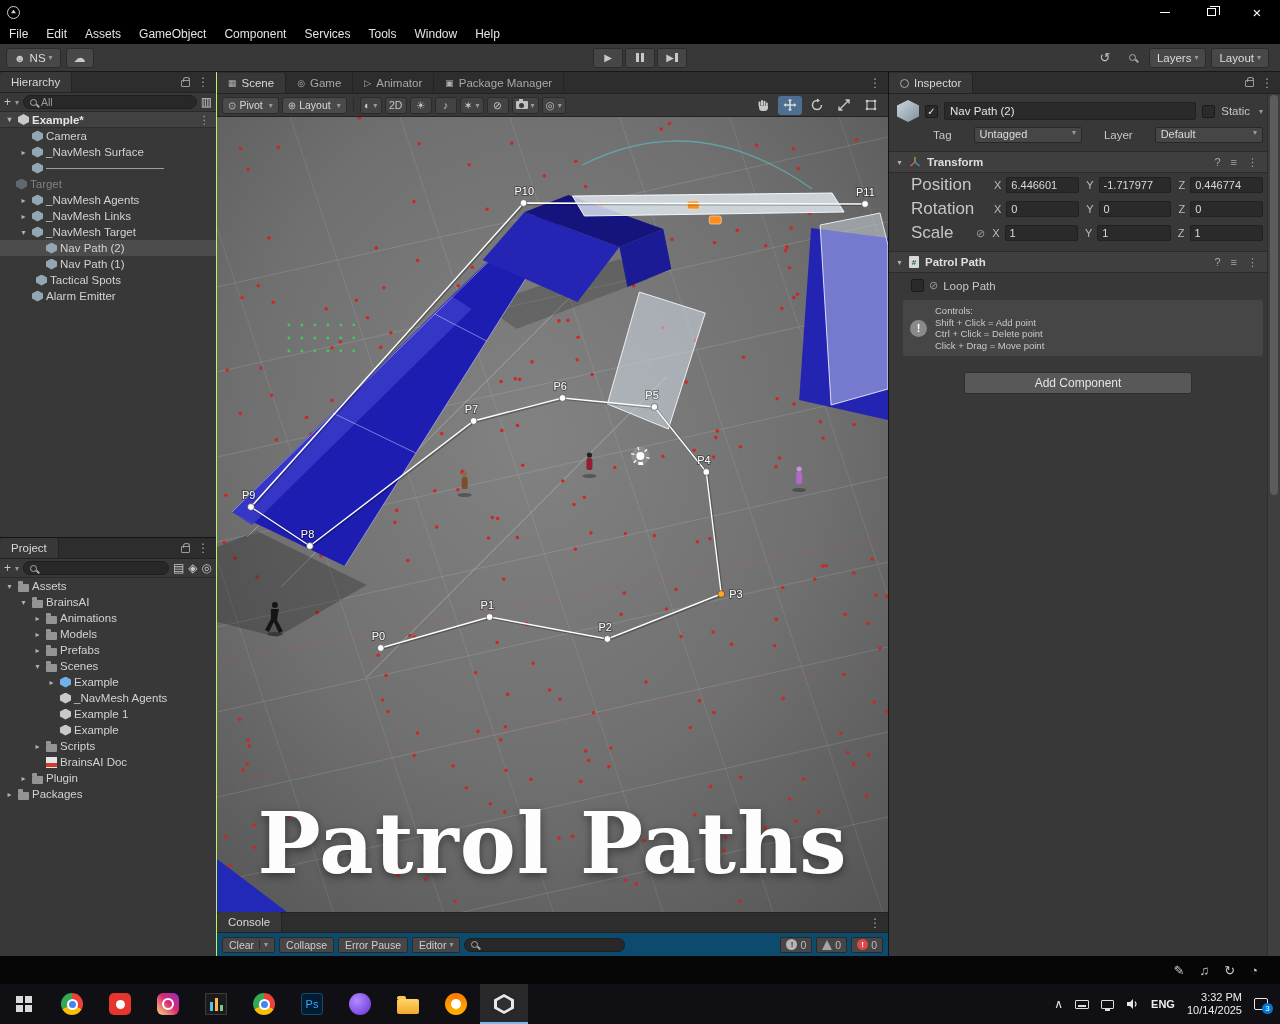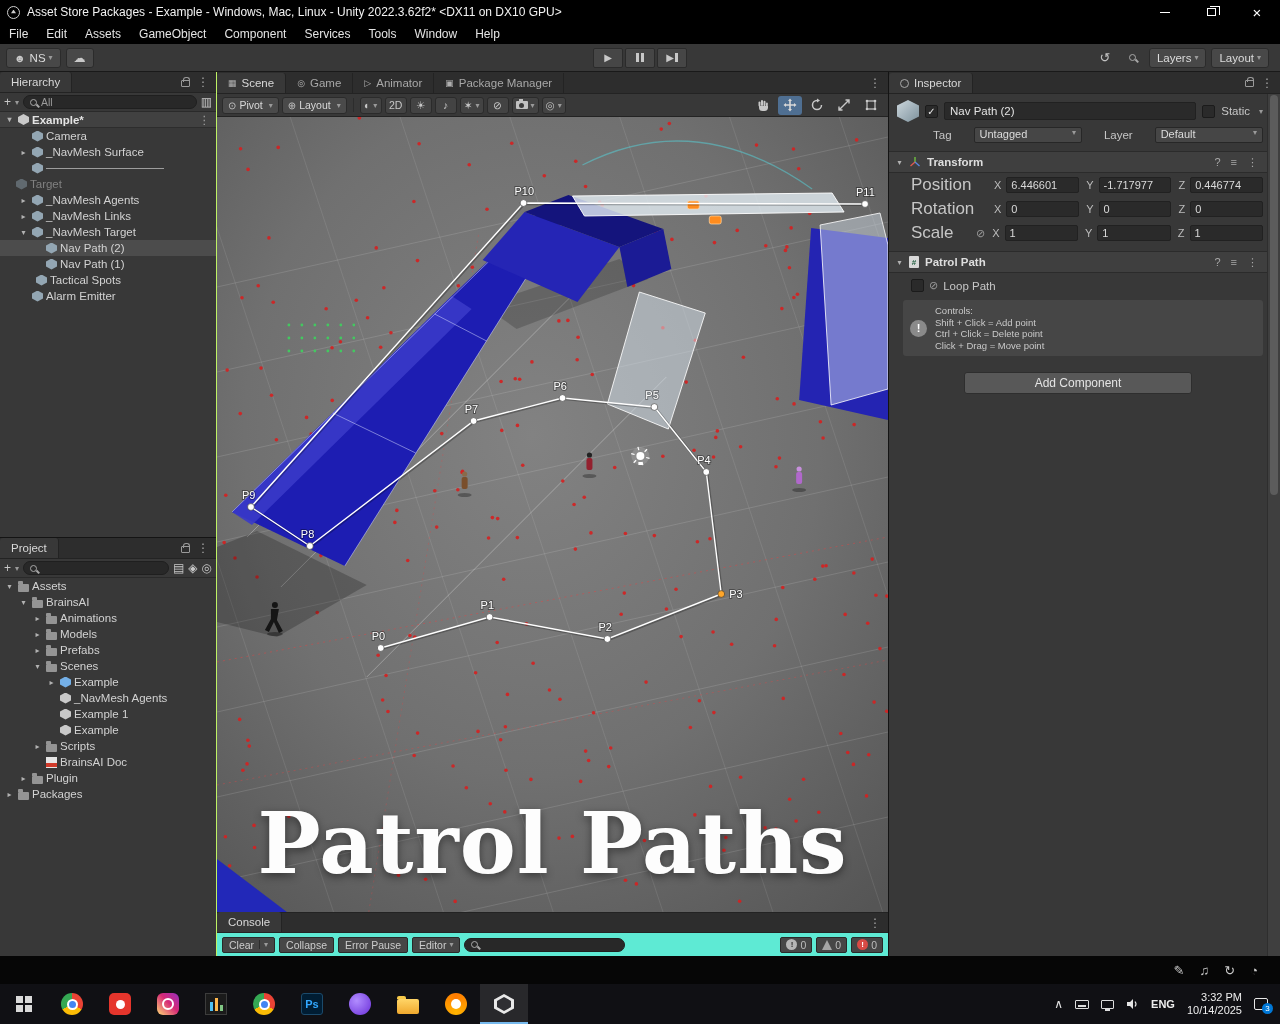--- a/index.html
+++ b/index.html
@@ -88,21 +88,21 @@
   .tool-btn.on{background:#4f6f92}
 
   
   .viewport{flex:1;position:relative;background:#6b6b6b;overflow:hidden}
   .viewport svg{position:absolute;inset:0;width:100%;height:100%}
   .scene-title{position:absolute;left:0;right:0;bottom:26px;text-align:center;font-family:"DejaVu Serif",serif;font-weight:bold;font-size:84px;line-height:1;color:#fdfdfd;letter-spacing:1px;text-shadow:0 3px 8px rgba(0,0,0,.45)}
 
   
   .console{height:44px;display:flex;flex-direction:column;border-top:1px solid #232323}
   .console .tab-row{height:20px}
-  .console-toolbar{height:24px;background:#5eead4;display:flex;align-items:center;padding:0 5px;gap:4px}
+  .console-toolbar{height:24px;background:#0c4a6e;display:flex;align-items:center;padding:0 5px;gap:4px}
   .c-btn{height:16px;background:#464646;border:1px solid #292929;border-radius:2px;display:flex;align-items:center;padding:0 6px;font-size:10.5px;color:#cccccc}
   .split-caret{font-size:8px;color:#9a9a9a;margin-left:5px;border-left:1px solid #2c2c2c;padding-left:4px}
   .console-search{max-width:300px;border-radius:8px}
   .count-btn{height:16px;background:#464646;border:1px solid #292929;border-radius:2px;display:flex;align-items:center;gap:3px;padding:0 5px;font-size:10.5px;color:#bdbdbd}
   .ic-info{width:11px;height:11px;border-radius:50%;background:#b5b5b5;color:#2e2e2e;font-size:8px;font-weight:bold;display:flex;align-items:center;justify-content:center}
   .ic-warn{width:0;height:0;border-left:5.5px solid transparent;border-right:5.5px solid transparent;border-bottom:10px solid #a5a5a5}
   .ic-err{width:11px;height:11px;border-radius:50%;background:#d84a45;color:#fff;font-size:8px;font-weight:bold;display:flex;align-items:center;justify-content:center}
 
   
   .insp-body{flex:1;background:#383838;padding-right:13px;overflow:hidden}
@@ -142,21 +142,21 @@
   .app-chrome{width:22px;height:22px;border-radius:50%;background:conic-gradient(#ea4335 0 120deg,#fbbc05 120deg 240deg,#34a853 240deg 360deg);position:relative}
   .app-chrome::after{content:'';position:absolute;inset:5.5px;background:#4285f4;border:2px solid #fff;border-radius:50%}
   .app-red{width:22px;height:22px;border-radius:5px;background:#e5352c;position:relative}
   .app-red::after{content:'';position:absolute;inset:6.5px;background:#fff;border-radius:50%}
   .app-insta{width:22px;height:22px;border-radius:6px;background:linear-gradient(45deg,#feda75,#d62976 55%,#962fbf);position:relative}
   .app-insta::after{content:'';position:absolute;inset:5px;border:2px solid #fff;border-radius:6px}
   .app-vm{width:22px;height:22px;background:#1b1b1b;border:1px solid #3c3c3c;display:flex;align-items:flex-end;justify-content:center;gap:2px;padding:3px}
   .app-vm i{width:3px;background:#4fc3f7;height:9px}
   .app-vm i:nth-child(2){background:#ffb74d;height:13px}
   .app-vm i:nth-child(3){background:#81c784;height:6px}
-  .app-ps{width:22px;height:22px;background:#001d33;border:1px solid #1b4a6b;color:#31a8ff;font-size:11px;font-weight:bold;display:flex;align-items:center;justify-content:center;border-radius:3px}
+  .app-ps{width:22px;height:22px;background:#001d33;border:1px solid #1b4a6b;color:#31a8ff;font-size:11px;font-weight:normal;display:flex;align-items:center;justify-content:center;border-radius:3px}
   .app-purple{width:22px;height:22px;border-radius:50%;background:radial-gradient(circle at 35% 35%,#b18cff,#6a2fd8)}
   .app-explorer{width:22px;height:15px;background:linear-gradient(#ffd567,#f0a92e);border-radius:2px;position:relative;margin-top:4px}
   .app-explorer::before{content:'';position:absolute;top:-3px;left:0;width:9px;height:3px;background:#f7c948;border-radius:2px 2px 0 0}
   .app-orange{width:22px;height:22px;border-radius:50%;background:conic-gradient(#ff7a00,#ffb300,#ff7a00);position:relative}
   .app-orange::after{content:'';position:absolute;inset:6px;background:#fff;border-radius:50%}
   .app-unity{width:20px;height:20px;background:#e8e8e8;clip-path:polygon(50% 0,100% 28%,100% 72%,50% 100%,0 72%,0 28%);position:relative}
   .app-unity::after{content:'';position:absolute;inset:3px;background:#2f2f33;clip-path:polygon(50% 0,100% 28%,100% 72%,50% 100%,0 72%,0 28%)}
   .tray{margin-left:auto;display:flex;align-items:center;gap:12px;padding-right:12px;color:#eee}
   .tray-ic{font-size:12px;color:#e4e4e4;display:flex;align-items:center}
   .kbd-ic{width:14px;height:9px;border:1px solid #ddd;border-radius:1px;position:relative;display:inline-block}
@@ -167,21 +167,20 @@
   .tray-clock{font-size:11px;line-height:13px;text-align:right}
   .tray-notif{position:relative;display:flex;align-items:center}
   .bubble{width:14px;height:12px;border:1.5px solid #e8e8e8;border-radius:2px;display:inline-block}
   .badge{position:absolute;right:-5px;bottom:-4px;background:#0078d7;color:#fff;font-size:8px;min-width:11px;height:11px;border-radius:50%;display:flex;align-items:center;justify-content:center}
 </style>
 </head>
 <body>
 
 <div class="titlebar">
   <span class="unity-logo"></span>
-  <span class="title-text">Asset Store Packages - Example - Windows, Mac, Linux - Unity 2022.3.62f2* &lt;DX11 on DX10 GPU&gt;</span>
   <div class="win-controls">
     <div class="win-btn">
         <span class="glyph-min"></span>
       </div>
     <div class="win-btn">
         <span class="glyph-restore"></span>
       </div>
     <div class="win-btn">×</div>
   </div>
 </div>

